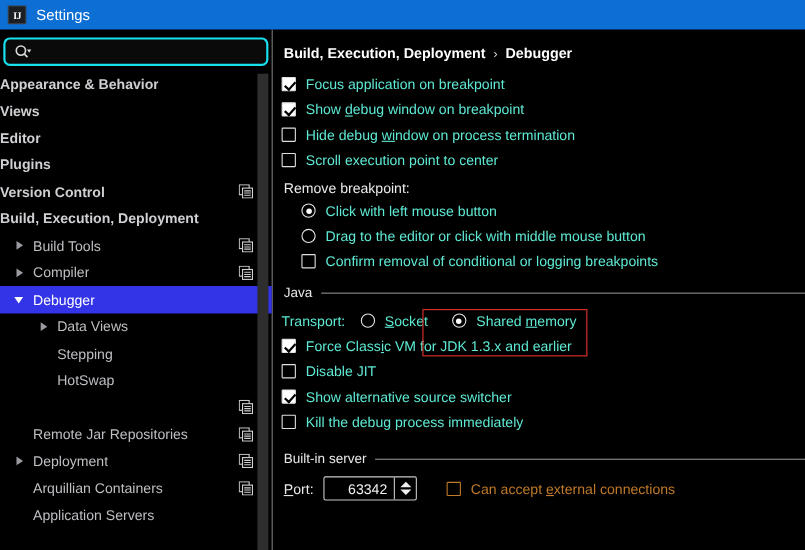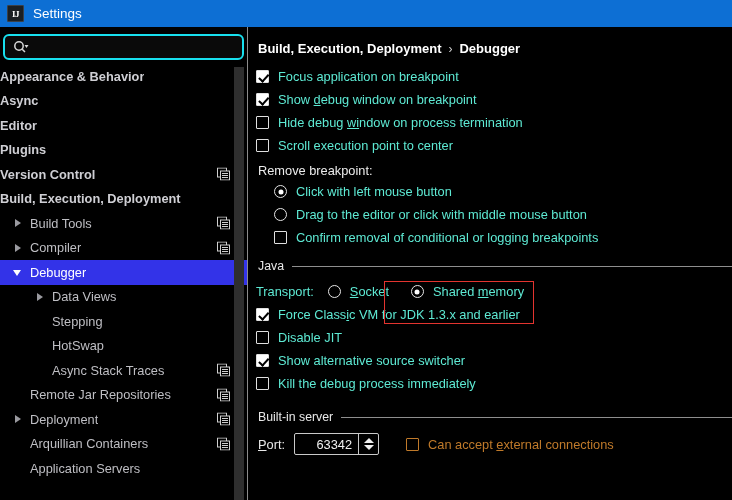--- a/index.html
+++ b/index.html
@@ -246,21 +246,21 @@
         </div>
       </div>
 
       <div class="tree" id="tree">
           <div class="tree-item level0 bold">
             <span class="arrow"></span>
             <span class="label">Appearance &amp; Behavior</span>
           </div>
           <div class="tree-item level0 bold">
             <span class="arrow none"></span>
-            <span class="label">Async</span>
+            <span class="label">Views</span>
           </div>
           <div class="tree-item level0 bold">
             <span class="arrow"></span>
             <span class="label">Editor</span>
           </div>
           <div class="tree-item level0 bold">
             <span class="arrow none"></span>
             <span class="label">Plugins</span>
           </div>
           <div class="tree-item level0 bold">
@@ -319,21 +319,20 @@
           <div class="tree-item level2">
             <span class="arrow none"></span>
             <span class="label">Stepping</span>
           </div>
           <div class="tree-item level2">
             <span class="arrow none"></span>
             <span class="label">HotSwap</span>
           </div>
           <div class="tree-item level2">
             <span class="arrow none"></span>
-            <span class="label">Async Stack Traces</span>
             <span class="copy-icon"><svg width="13" height="13" viewBox="0 0 13 13">
                 <rect x="0.5" y="0.5" width="9" height="9" fill="none" stroke="#d0d0d0" stroke-width="1"></rect>
                 <rect x="3.5" y="3.5" width="9" height="9" fill="#000" stroke="#d0d0d0" stroke-width="1"></rect>
                 <line x1="5" y1="6" x2="11" y2="6" stroke="#d0d0d0" stroke-width="1"></line>
                 <line x1="5" y1="8" x2="11" y2="8" stroke="#d0d0d0" stroke-width="1"></line>
                 <line x1="5" y1="10" x2="11" y2="10" stroke="#d0d0d0" stroke-width="1"></line>
               </svg></span>
           </div>
           <div class="tree-item level1">
             <span class="arrow none"></span>

